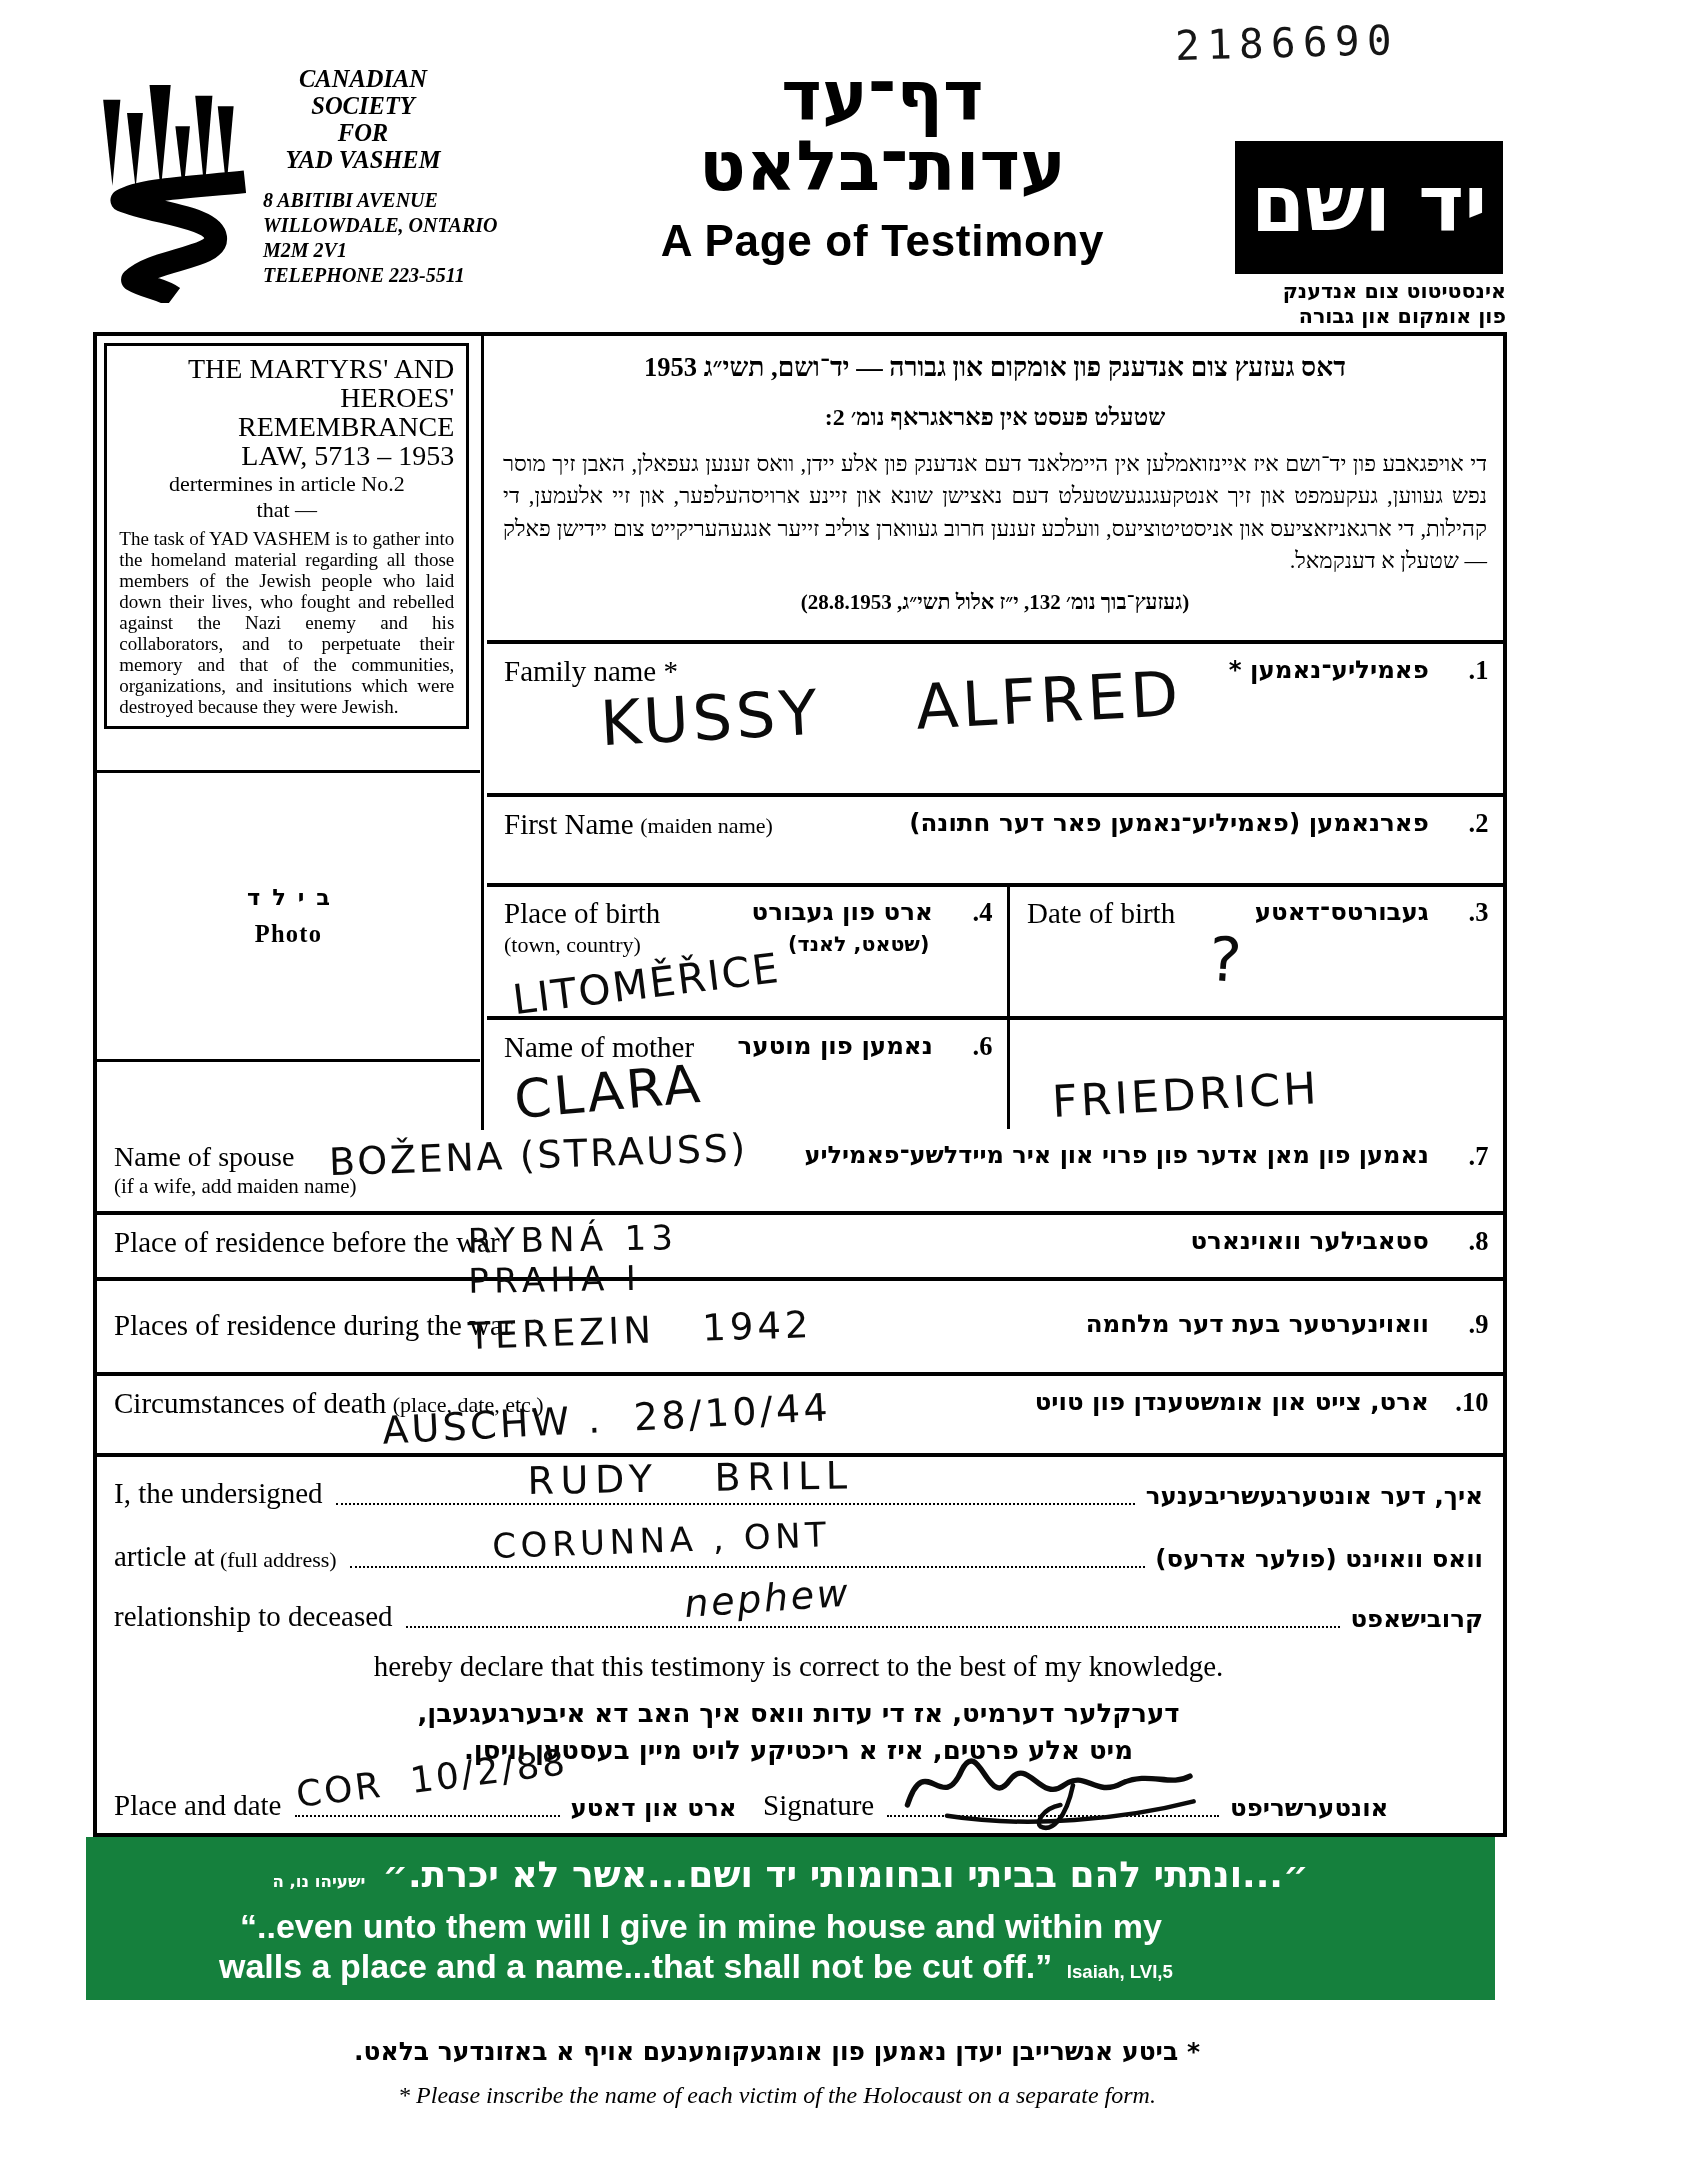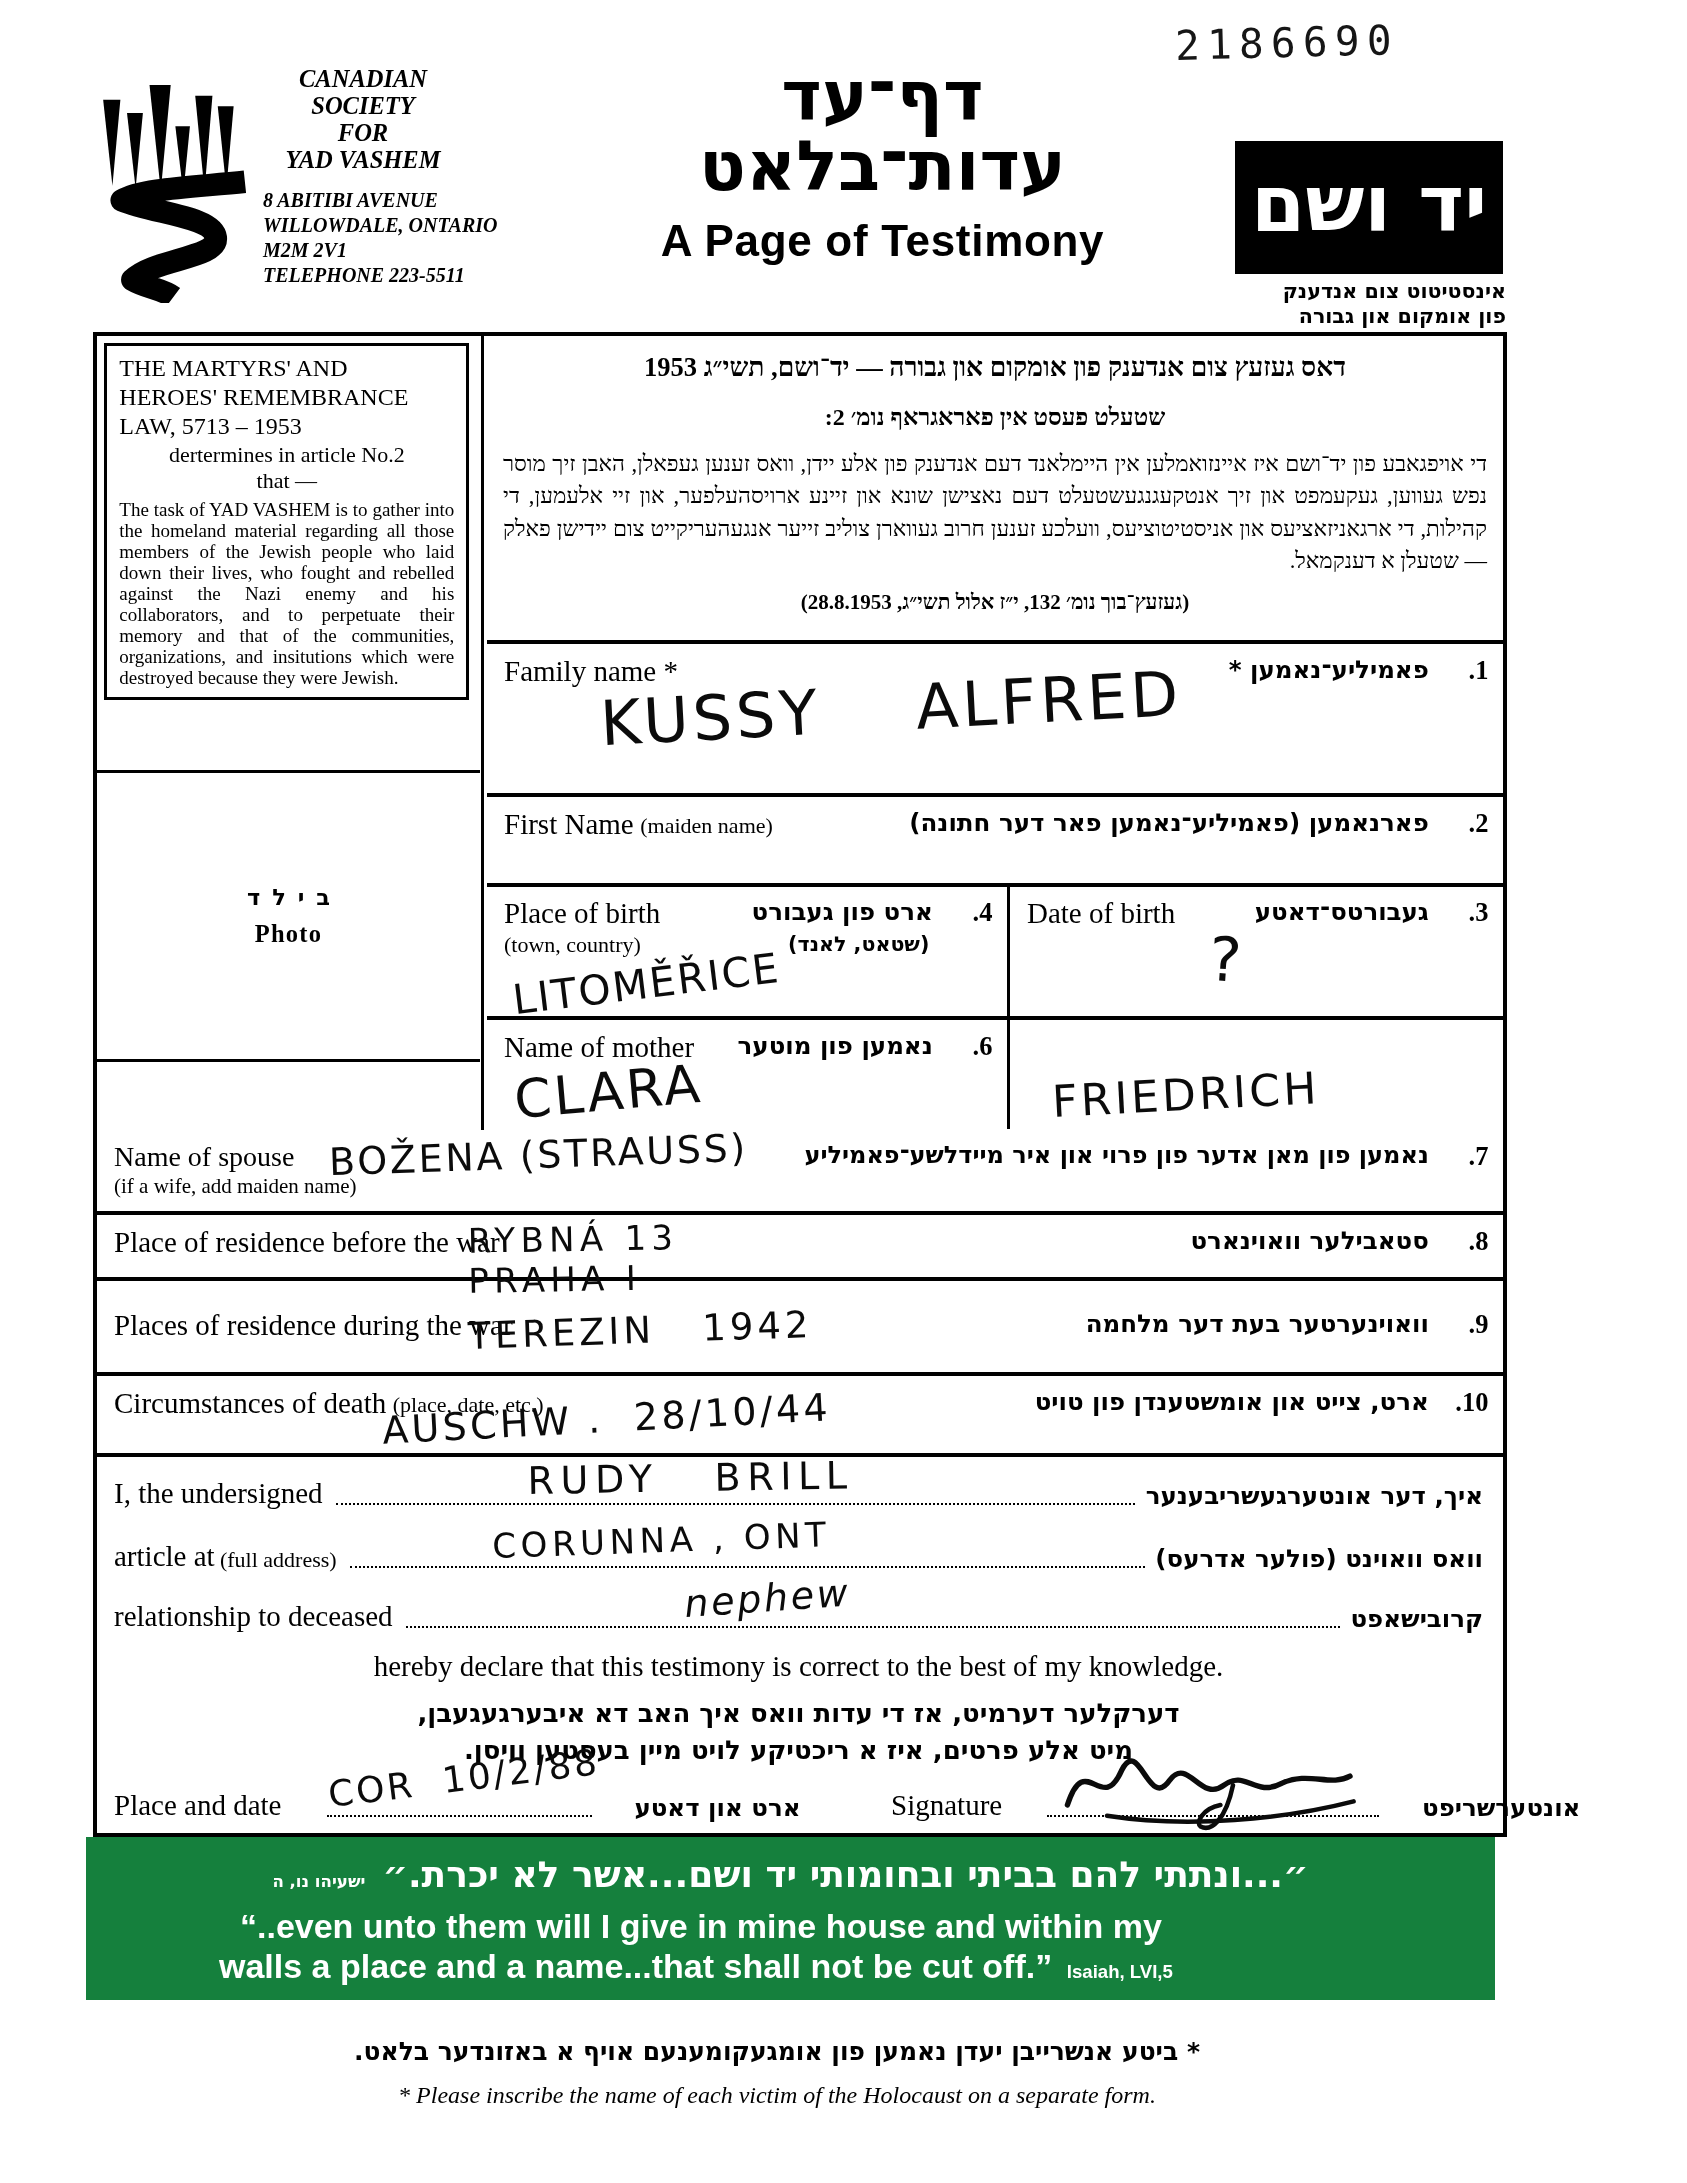--- a/index.html
+++ b/index.html
@@ -27,21 +27,21 @@
   .yv-sub{left:1174px;top:279px;width:332px;text-align:right;direction:rtl;
           font-weight:bold;font-size:20.6px;line-height:25px;}
 
   
   .form{left:93px;top:332px;width:1414px;height:1505px;border:4px solid #000;box-sizing:border-box;}
   .form > .abs{box-sizing:border-box;}
 
   .left-col{left:0;top:0;width:387px;height:794px;border-right:3.3px solid #000;}
   .law-box{position:absolute;left:7.3px;top:6.6px;width:365px;border:3.3px solid #000;
            box-sizing:border-box;padding:8px 12px 9.3px 12px;}
-  .law-title{text-align:left;font-size:24px;line-height:29px;}
+  .law-title{text-align:right;font-size:28px;line-height:29px;}
   .law-sub{text-align:center;font-size:22px;line-height:26.5px;margin-top:1.3px;}
   .law-that{text-align:center;font-size:22px;line-height:26.5px;}
   .law-body{font-size:19px;line-height:21px;text-align:justify;margin-top:4px;}
   .photo-box{position:absolute;left:0;top:434px;width:383px;height:292px;
              border-top:3.3px solid #000;border-bottom:3.3px solid #000;box-sizing:border-box;
              display:flex;flex-direction:column;align-items:center;justify-content:center;}
   .photo-he{font-family:"DejaVu Sans",sans-serif;font-weight:bold;font-size:22.5px;
             letter-spacing:12px;padding-left:12px;}
   .photo-en{font-weight:bold;font-size:24.5px;letter-spacing:1.3px;margin-top:10.6px;}
 
@@ -104,21 +104,21 @@
   .dnote{font-size:22px;margin-left:5.3px;white-space:nowrap;}
   .dots{flex:1;border-bottom:2px dotted #000;margin:0 10.6px 5.3px 13.3px;position:relative;height:8px;}
   .dots .hw{position:absolute;bottom:0;}
   .v-undersigned{left:24%;font-size:38px;letter-spacing:6.6px;transform:rotate(-1deg);transform-origin:left bottom;}
   .v-residing{left:18%;font-size:34px;letter-spacing:4.6px;transform:rotate(-2deg);transform-origin:left bottom;}
   .v-relationship{left:30%;font-size:38px;font-style:italic;letter-spacing:2.7px;transform:rotate(-4deg);transform-origin:left bottom;}
   .dhe{font-family:"DejaVu Sans",sans-serif;font-weight:bold;font-size:24.5px;direction:rtl;white-space:nowrap;}
   .declare-line{text-align:center;font-size:29px;margin-top:17px;}
   .decl-yid{text-align:center;font-family:"DejaVu Sans",sans-serif;font-weight:bold;
             font-size:26px;line-height:37px;direction:rtl;margin-top:12px;}
-  .pd-line{display:flex;align-items:flex-end;margin-top:20px;gap:32px;}
+  .pd-line{display:flex;align-items:flex-end;margin-top:20px;}
   .dots-fixed-a{flex:0 0 265px;}
   .dots-fixed-b{flex:0 0 332px;}
   .v-placedate{left:4px;font-size:36px;letter-spacing:2.7px;transform:rotate(-7deg);transform-origin:left bottom;}
   .sig-svg{position:absolute;left:2.7px;bottom:-17px;width:312px;height:99px;}
 
   
   .banner{left:86px;top:1837px;width:1409px;height:163px;background:#15803d;color:#fff;box-sizing:border-box;}
   .banner-he{direction:rtl;text-align:center;font-family:"DejaVu Sans",sans-serif;font-weight:bold;
              font-size:36px;padding-top:17px;}
   .banner-he-ref{font-size:16.6px;margin-right:17px;font-weight:bold;}

